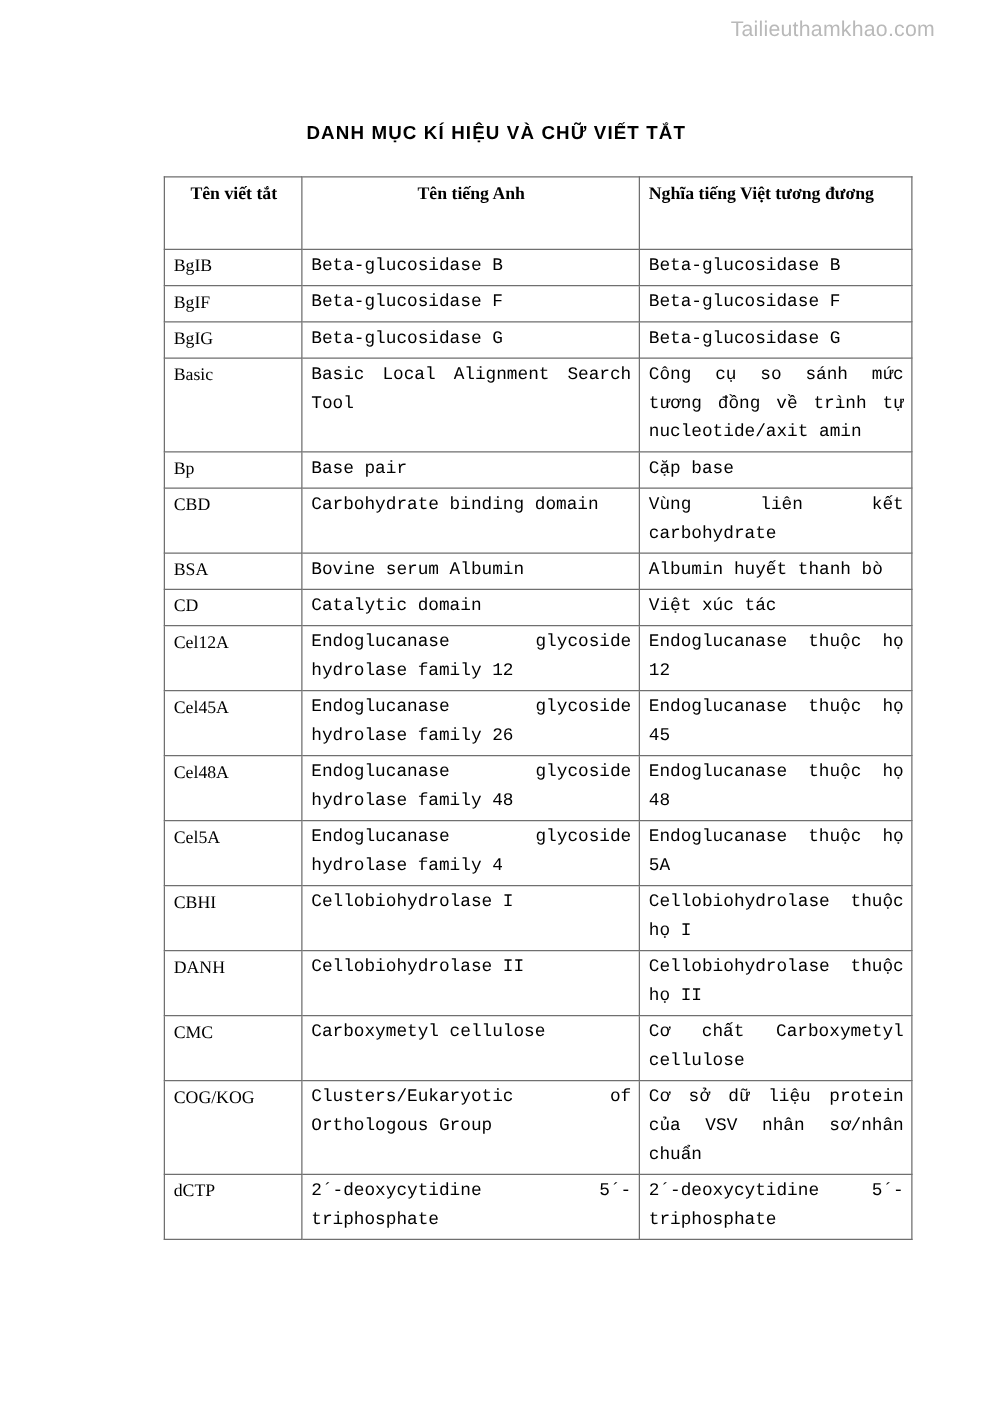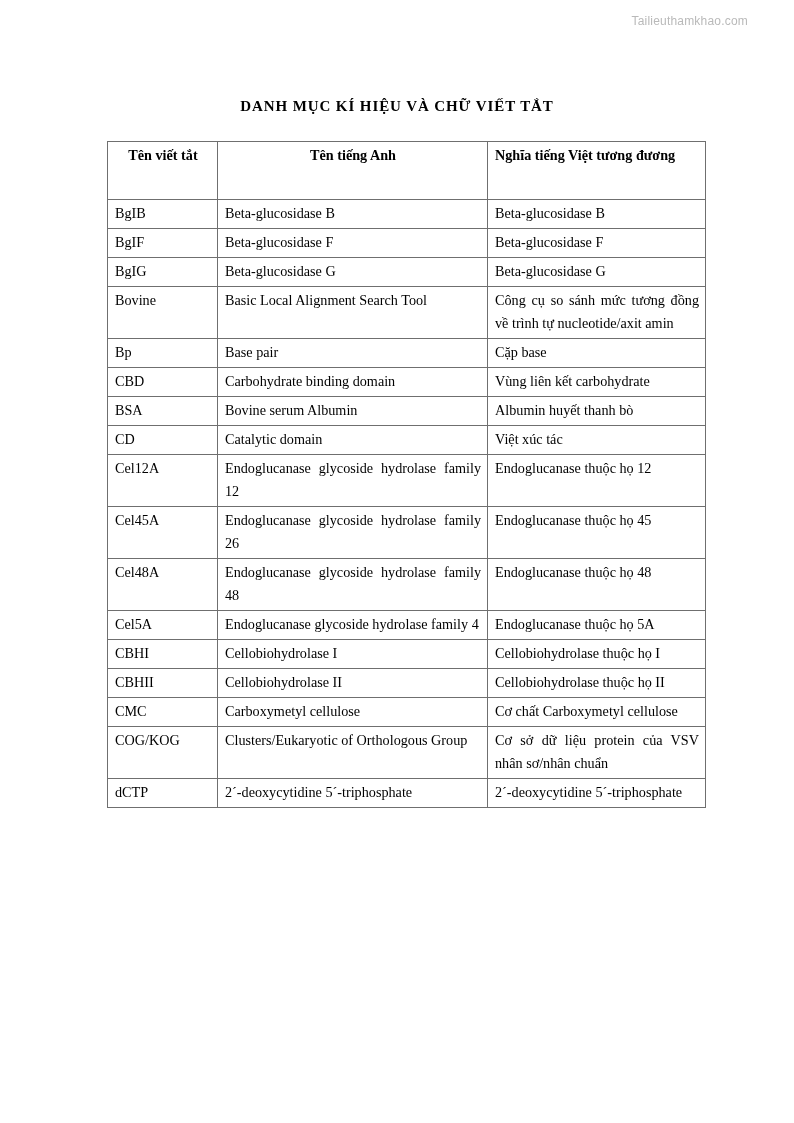--- a/index.html
+++ b/index.html
@@ -22,55 +22,56 @@
     position: absolute;
     inset: 0;
   }
 
   
   .watermark {
     position: absolute;
     top: 14px;
     right: 46px;
     font-family: "Liberation Sans", "DejaVu Sans", sans-serif;
-    font-size: 12px;
+    font-size: 17px;
     letter-spacing: 0.2px;
     color: #b9b9b9;
     white-space: nowrap;
     user-select: none;
   }
 
   
   .doc-title {
     position: absolute;
     top: 88px;
     left: 0;
     width: 794px;
     text-align: center;
-    font-family: Liberation Serif, serif;
+    font-family: Liberation Sans, sans-serif;
     font-weight: bold;
     font-size: 15px;
     letter-spacing: 0.9px;
     white-space: nowrap;
   }
 
   
   .abbr-table-wrap {
     position: absolute;
     left: 107px;
     top: 141px;
     width: 598px;
   }
 
   table.abbr-table {
     border-collapse: collapse;
     width: 598px;
     table-layout: fixed;
     font-size: 14.2px;
     line-height: 1.62;
+    margin-left: 24px;
   }
 
   table.abbr-table col.c-abbr { width: 110px; }
   table.abbr-table col.c-en   { width: 270px; }
   table.abbr-table col.c-vi   { width: 218px; }
 
   table.abbr-table th,
   table.abbr-table td {
     border: 1px solid #6f6f6f;
     vertical-align: top;
@@ -93,20 +94,21 @@
   }
 
   td.cell-abbr {
     white-space: nowrap;
   }
   td.cell-en,
   td.cell-vi {
     text-align: justify;
     text-align-last: left;
     hyphens: none;
+    font-family: Liberation Mono, monospace;
   }
 
   
   tr.r-1 td { height: 20px; }
 
   
   tr.r-clip td {
     height: 20px;
     overflow: hidden;
   }
@@ -146,21 +148,21 @@
             <td class="cell-abbr">BgIF</td>
             <td class="cell-en">Beta-glucosidase F</td>
             <td class="cell-vi">Beta-glucosidase F</td>
           </tr>
           <tr class="r-1 ">
             <td class="cell-abbr">BgIG</td>
             <td class="cell-en">Beta-glucosidase G</td>
             <td class="cell-vi">Beta-glucosidase G</td>
           </tr>
           <tr class="">
-            <td class="cell-abbr">Bovine</td>
+            <td class="cell-abbr">Basic</td>
             <td class="cell-en">Basic Local Alignment Search Tool</td>
             <td class="cell-vi">Công cụ so sánh mức tương đồng về trình tự nucleotide/axit amin</td>
           </tr>
           <tr class="r-1 ">
             <td class="cell-abbr">Bp</td>
             <td class="cell-en">Base pair</td>
             <td class="cell-vi">Cặp base</td>
           </tr>
           <tr class="r-1 ">
             <td class="cell-abbr">CBD</td>
@@ -196,21 +198,21 @@
             <td class="cell-abbr">Cel5A</td>
             <td class="cell-en">Endoglucanase glycoside hydrolase family 4</td>
             <td class="cell-vi">Endoglucanase thuộc họ 5A</td>
           </tr>
           <tr class="r-1 ">
             <td class="cell-abbr">CBHI</td>
             <td class="cell-en">Cellobiohydrolase I</td>
             <td class="cell-vi">Cellobiohydrolase thuộc họ I</td>
           </tr>
           <tr class="">
-            <td class="cell-abbr">CBHII</td>
+            <td class="cell-abbr">DANH</td>
             <td class="cell-en">Cellobiohydrolase II</td>
             <td class="cell-vi">Cellobiohydrolase thuộc họ II</td>
           </tr>
           <tr class="">
             <td class="cell-abbr">CMC</td>
             <td class="cell-en">Carboxymetyl cellulose</td>
             <td class="cell-vi">Cơ chất Carboxymetyl cellulose</td>
           </tr>
           <tr class="">
             <td class="cell-abbr">COG/KOG</td>

